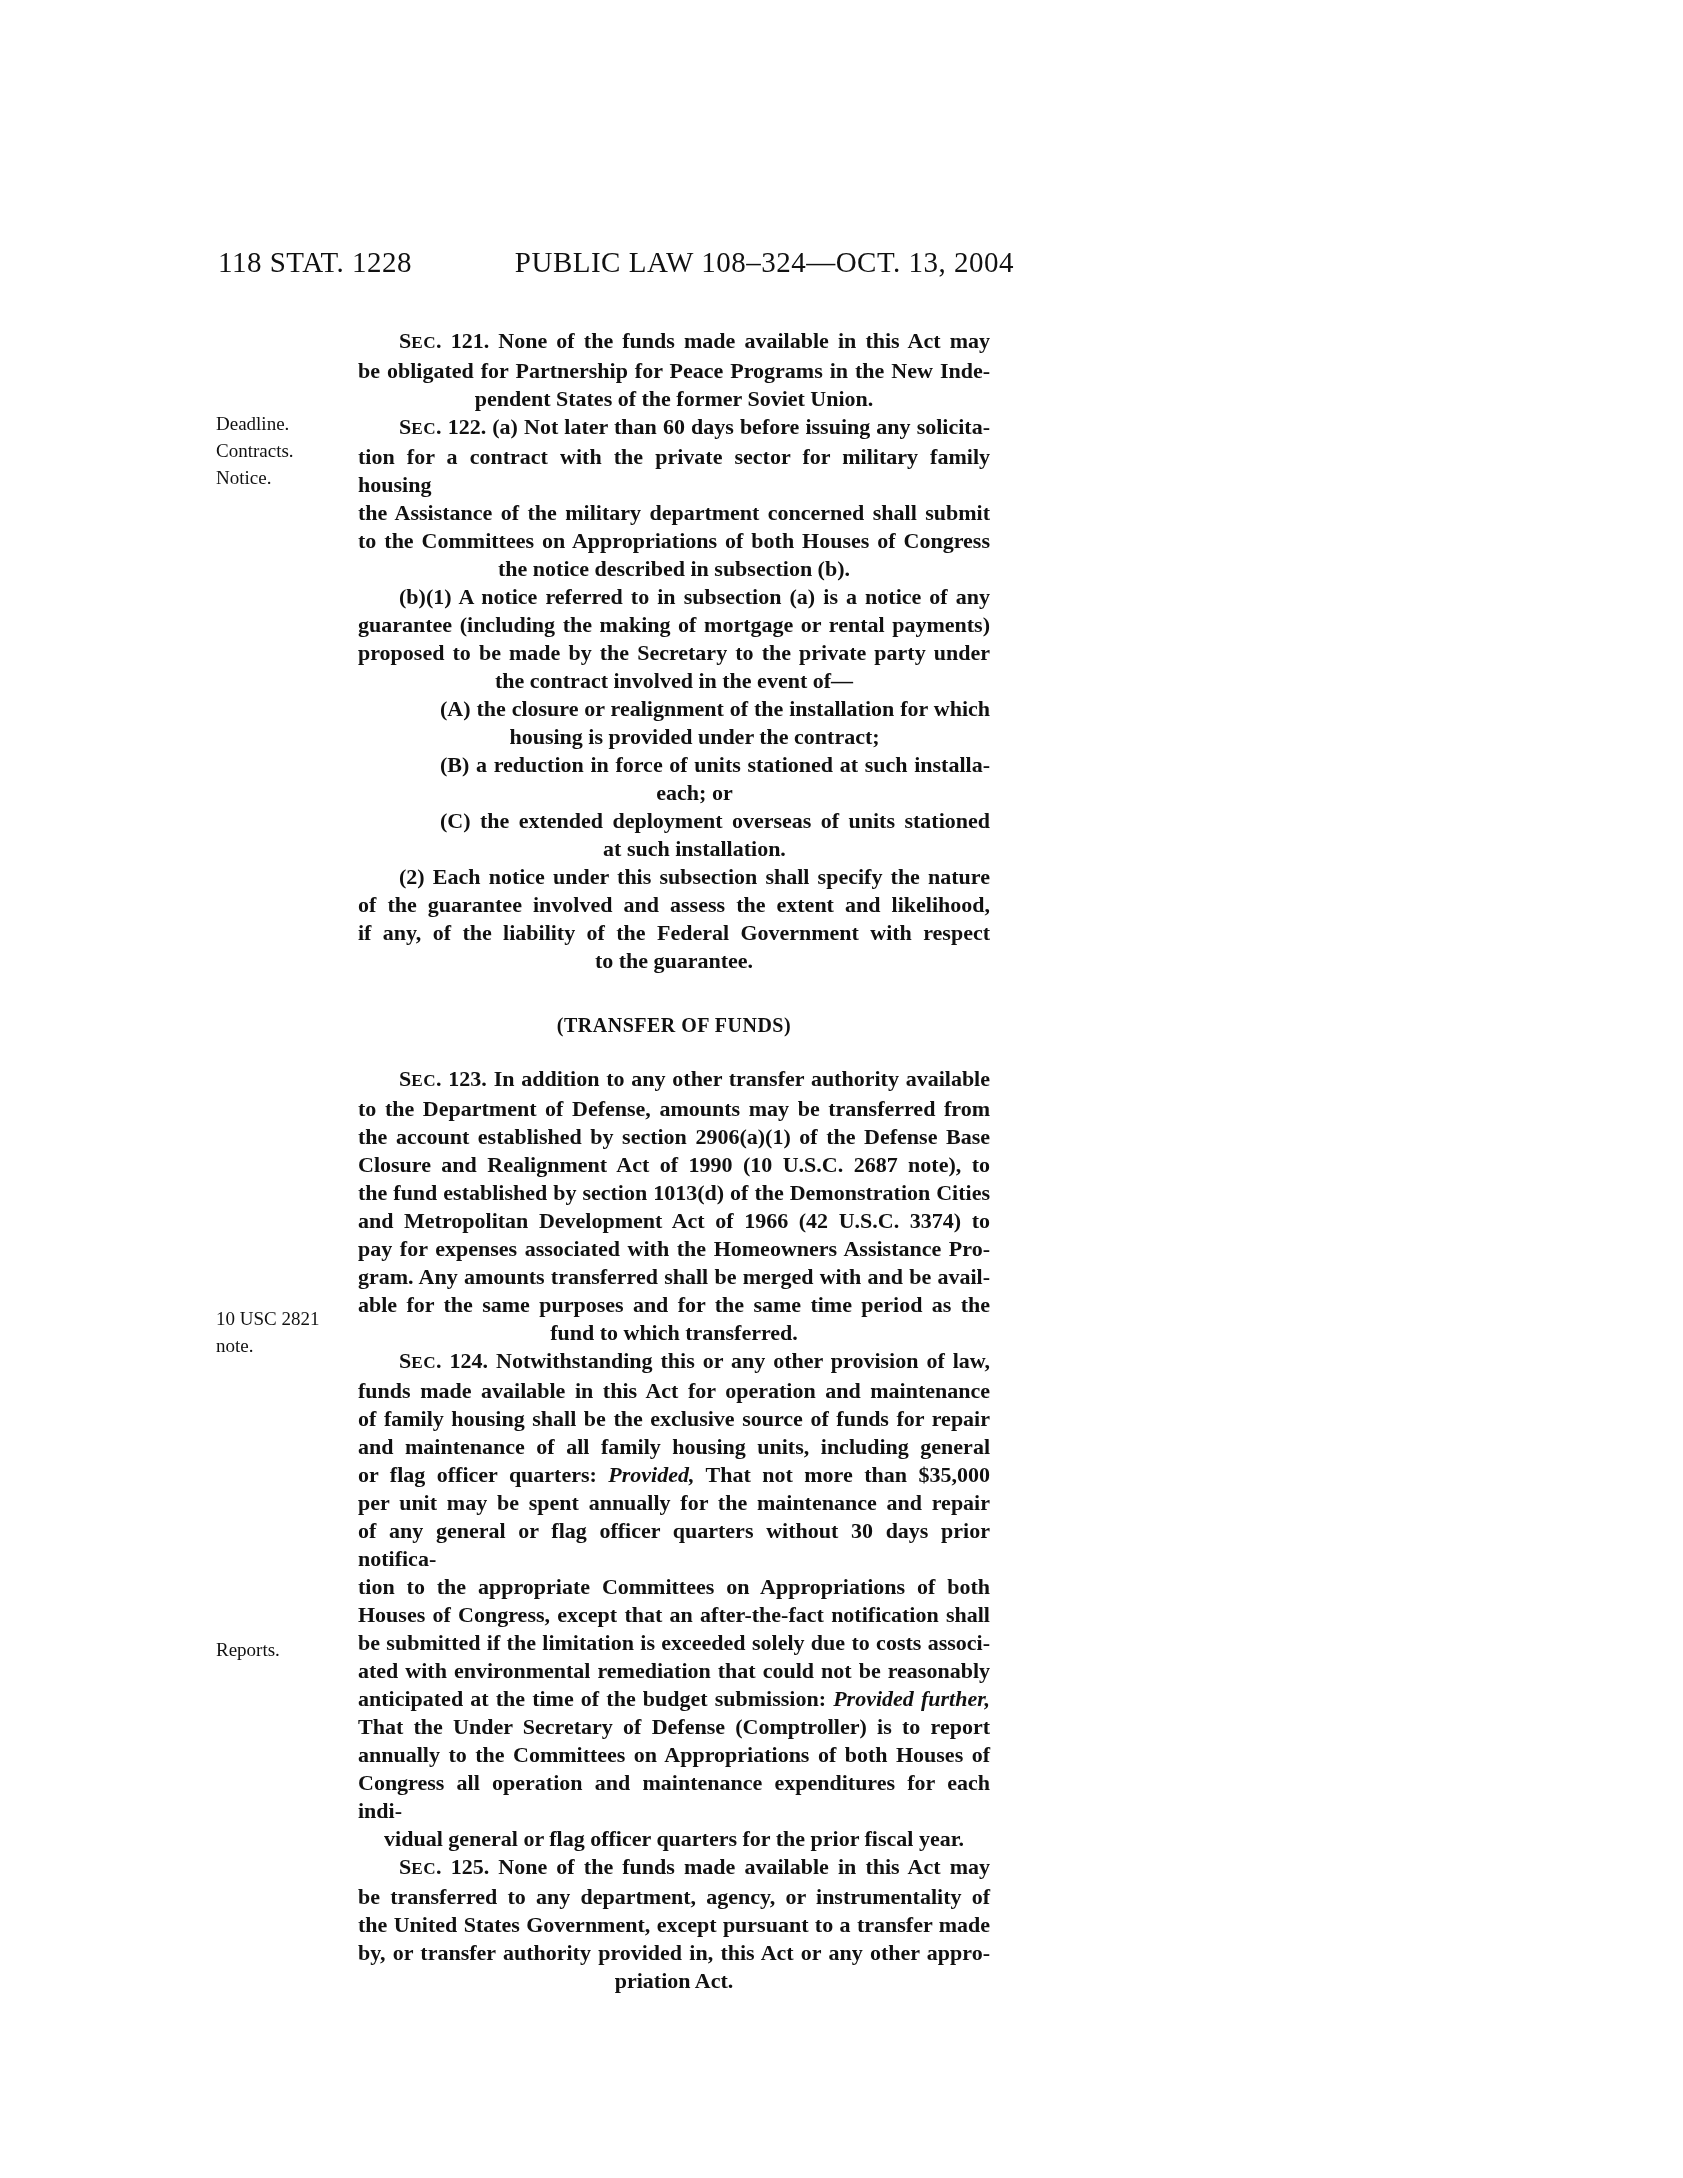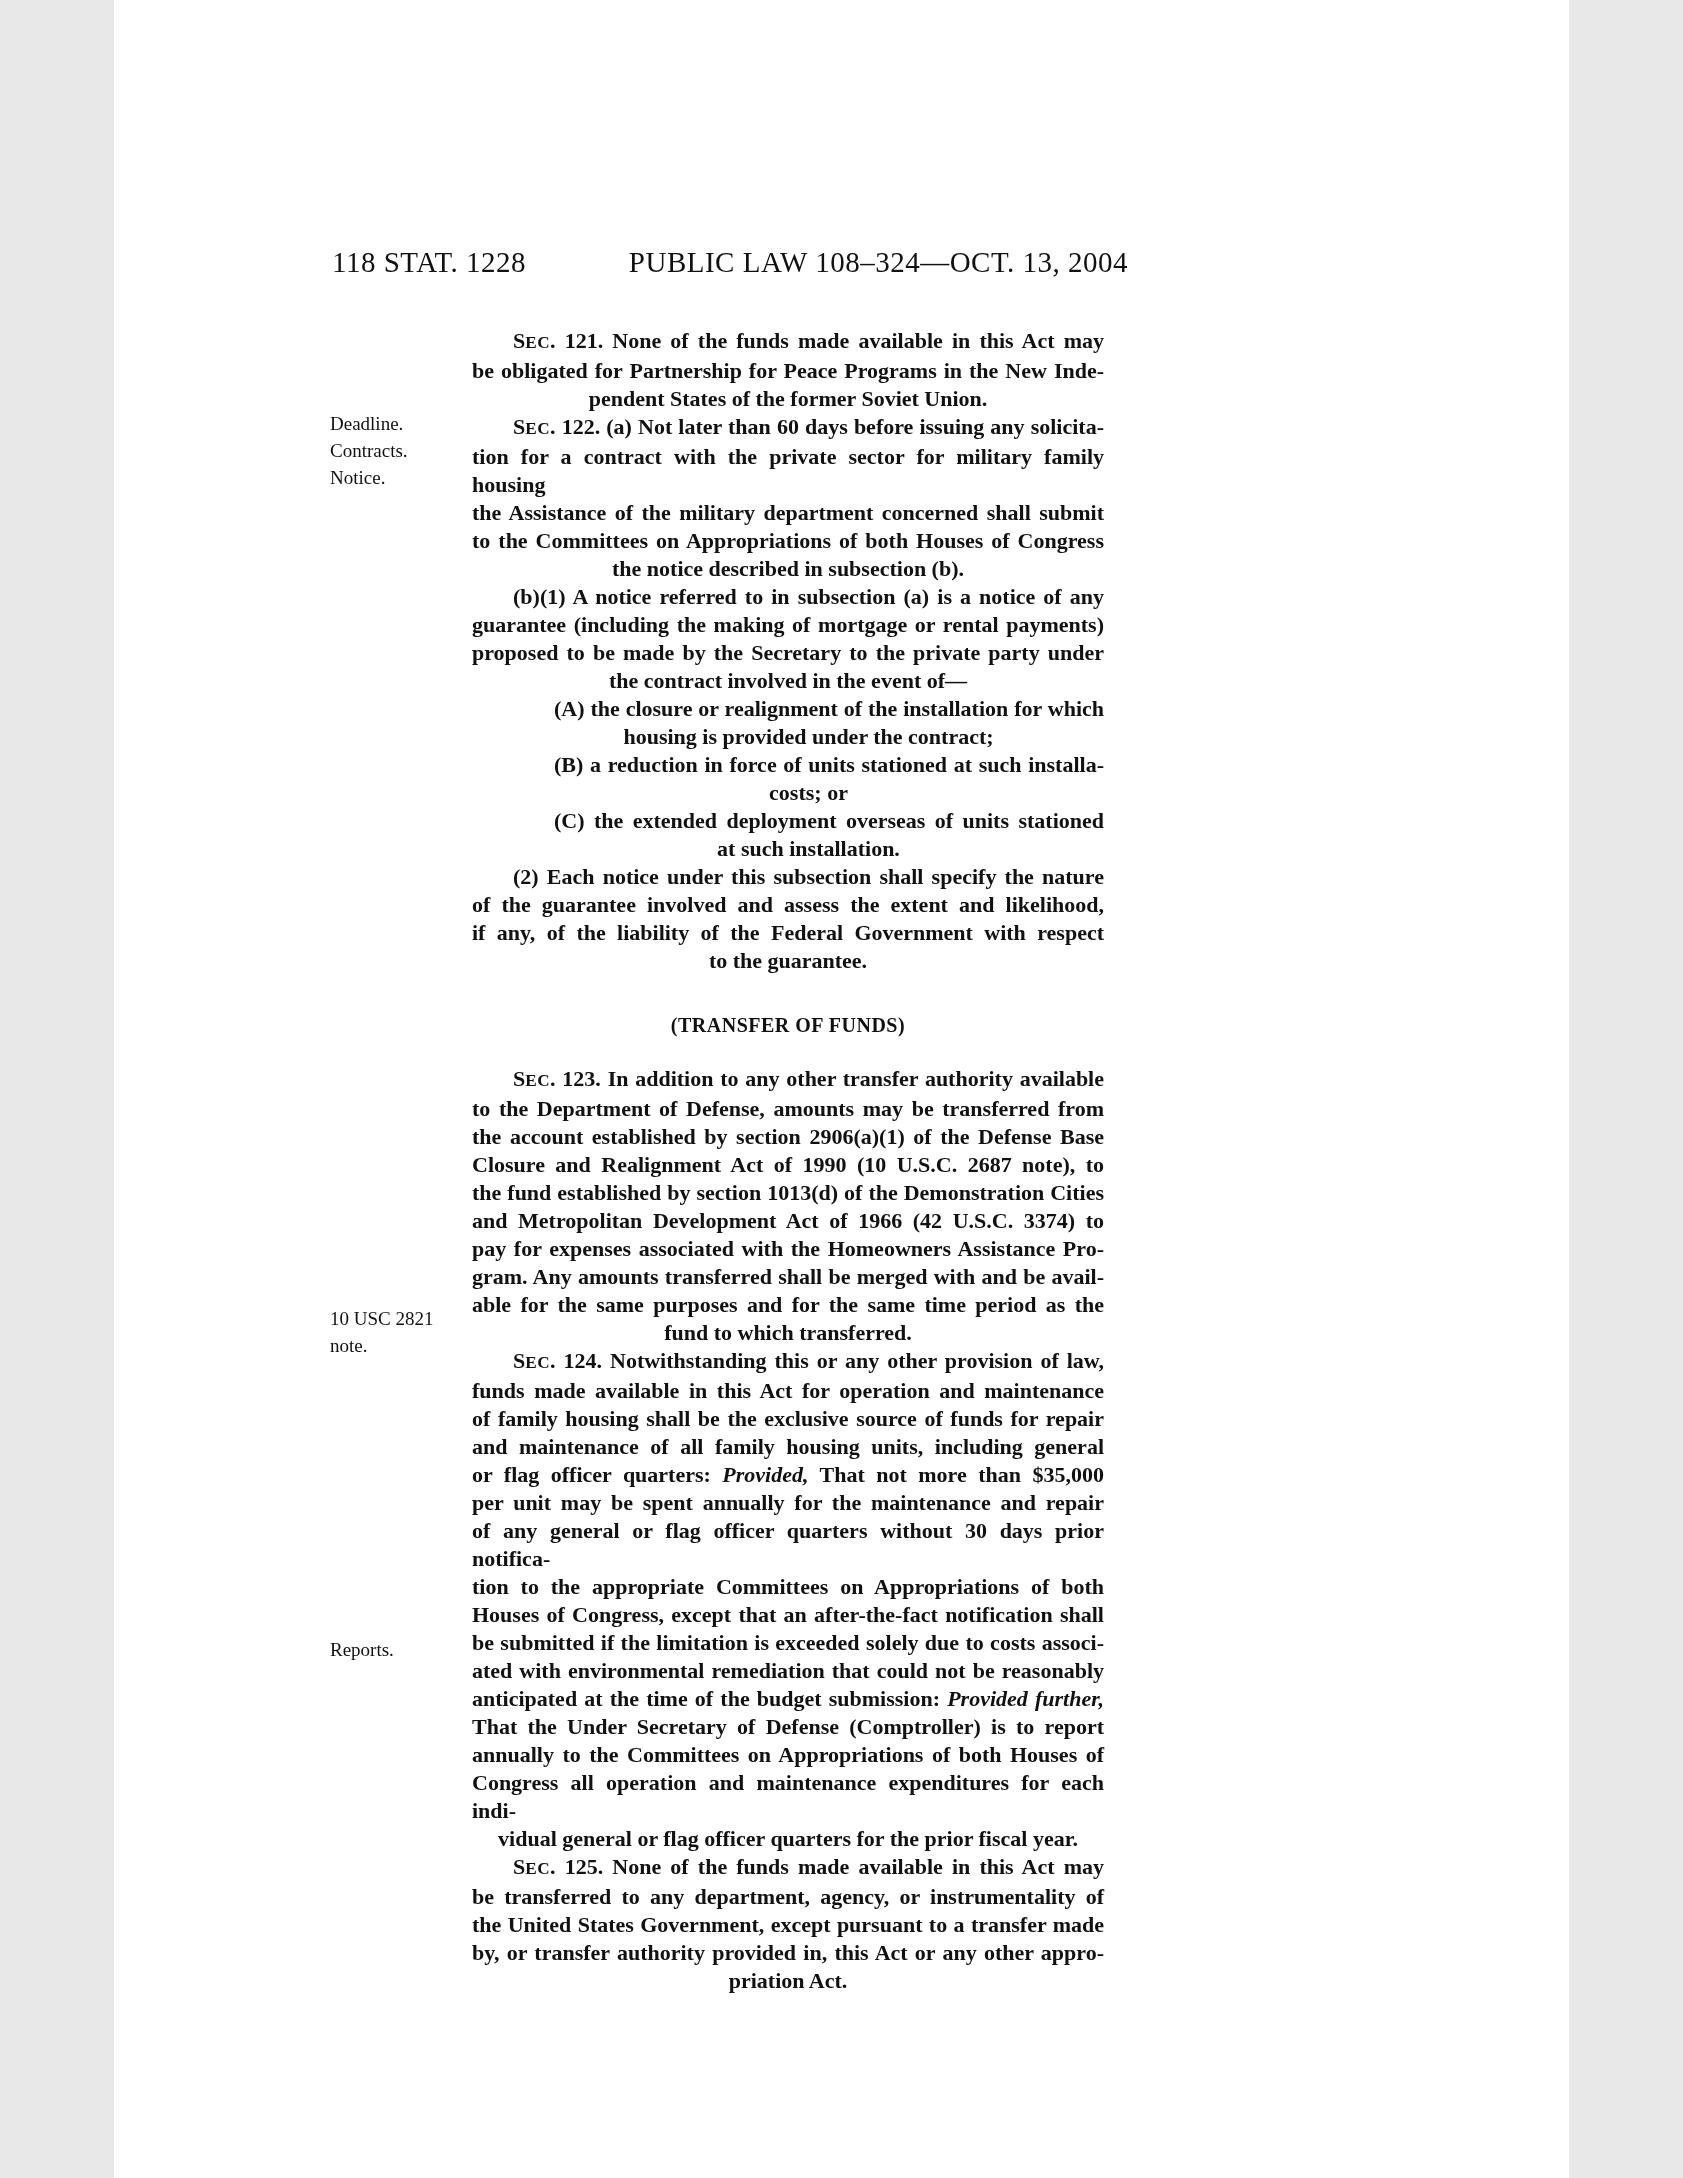--- a/index.html
+++ b/index.html
@@ -1,18 +1,18 @@
 <!DOCTYPE html>
 <html><head>
 <meta charset="utf-8">
 <style>
   html,body { margin:0; padding:0; background:#e8e8e8; }
   .page {
     position:relative;
-    width:1455px; height:2178px;
+    width:1683px; height:2178px;
     background:#ffffff;
     color:#111;
     font-family:"Liberation Serif","DejaVu Serif",serif;
     margin:0 auto;
     overflow:hidden;
   }
   .stat-num {
     position:absolute; left:218px; top:246px;
     font-size:29px; letter-spacing:0.5px; white-space:nowrap;
   }
@@ -80,21 +80,21 @@
         <div class="line just">guarantee (including the making of mortgage or rental payments)</div>
         <div class="line just">proposed to be made by the Secretary to the private party under</div>
         <div class="line last">the contract involved in the event of—</div>
       </div>
       <div class="para sub">
         <div class="line first just">(A) the closure or realignment of the installation for which</div>
         <div class="line last">housing is provided under the contract;</div>
       </div>
       <div class="para sub">
         <div class="line first just">(B) a reduction in force of units stationed at such installa-</div>
-        <div class="line last">costs; or</div>
+        <div class="line last">each; or</div>
       </div>
       <div class="para sub">
         <div class="line first just">(C) the extended deployment overseas of units stationed</div>
         <div class="line last">at such installation.</div>
       </div>
       <div class="para normal">
         <div class="line first just">(2) Each notice under this subsection shall specify the nature</div>
         <div class="line just">of the guarantee involved and assess the extent and likelihood,</div>
         <div class="line just">if any, of the liability of the Federal Government with respect</div>
         <div class="line last">to the guarantee.</div>

